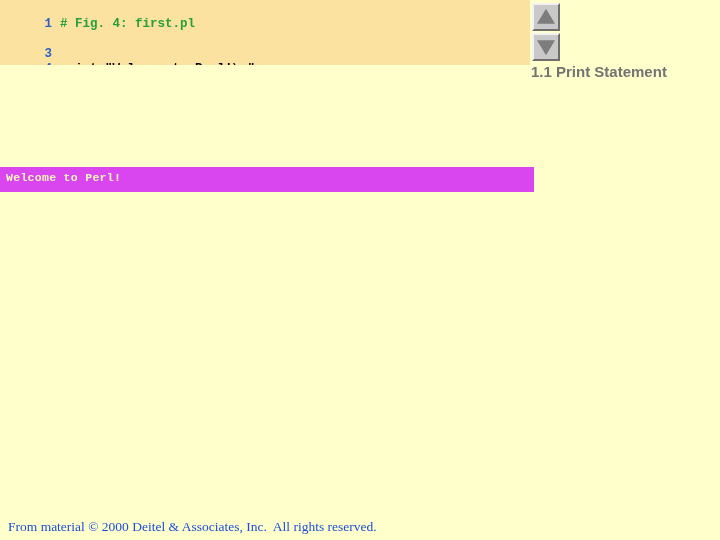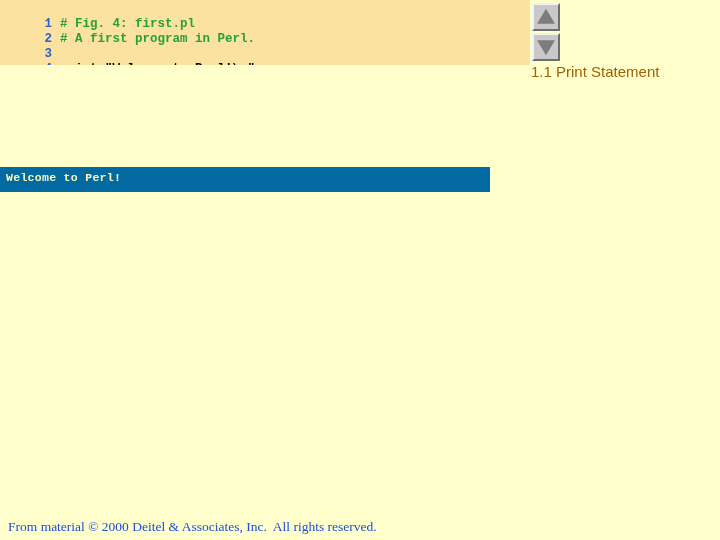--- a/index.html
+++ b/index.html
@@ -49,23 +49,23 @@
   .cl0 { top: 2px; }
   .cl1 { top: 17px; }
   .cl2 { top: 32px; }
   .cl3 { top: 47px; }
 
   
   #output-bar {
     position: absolute;
     left: 0;
     top: 167px;
-    width: 490px;
+    width: 534px;
     height: 25px;
-    background: #0369a1;
+    background: #d946ef;
   }
   #output-bar .out-text {
     position: absolute;
     left: 6px;
     top: 4px;
     font-family: "Liberation Mono", "DejaVu Sans Mono", monospace;
     font-size: 11.5px;
     font-weight: bold;
     color: #FBF6B8;
     white-space: pre;
@@ -121,22 +121,22 @@
     font-size: 21px;
     color: #000000;
     text-decoration: underline;
     white-space: nowrap;
   }
   #outline-entry-1 {
     position: absolute;
     left: 5px;
     top: 63px;
     font-size: 15px;
-    font-weight: normal;
-    color: #a16207;
+    font-weight: bold;
+    color: #737373;
     white-space: nowrap;
   }
 
   
   #footer-credit {
     position: absolute;
     left: 8px;
     top: 519px;
     font-family: "Liberation Serif", "DejaVu Serif", serif;
     font-size: 13.5px;
@@ -146,23 +146,20 @@
 </style>
 </head>
 <body>
 
 <div id="code-panel">
 
   <div class="code-line cl0">
     <span class="lineno">1</span><span class="ctext comment"># Fig. 4: first.pl</span>
   </div>
 
-  <div class="code-line cl1">
-    <span class="lineno">2</span><span class="ctext comment"># A first program in Perl.</span>
-  </div>
 
   <div class="code-line cl2">
     <span class="lineno">3</span><span class="ctext comment"></span>
   </div>
 
   <div class="code-line cl3">
     <span class="lineno">4</span><span class="ctext code">print "Welcome to Perl!\n";</span>
   </div>
 
 </div>

